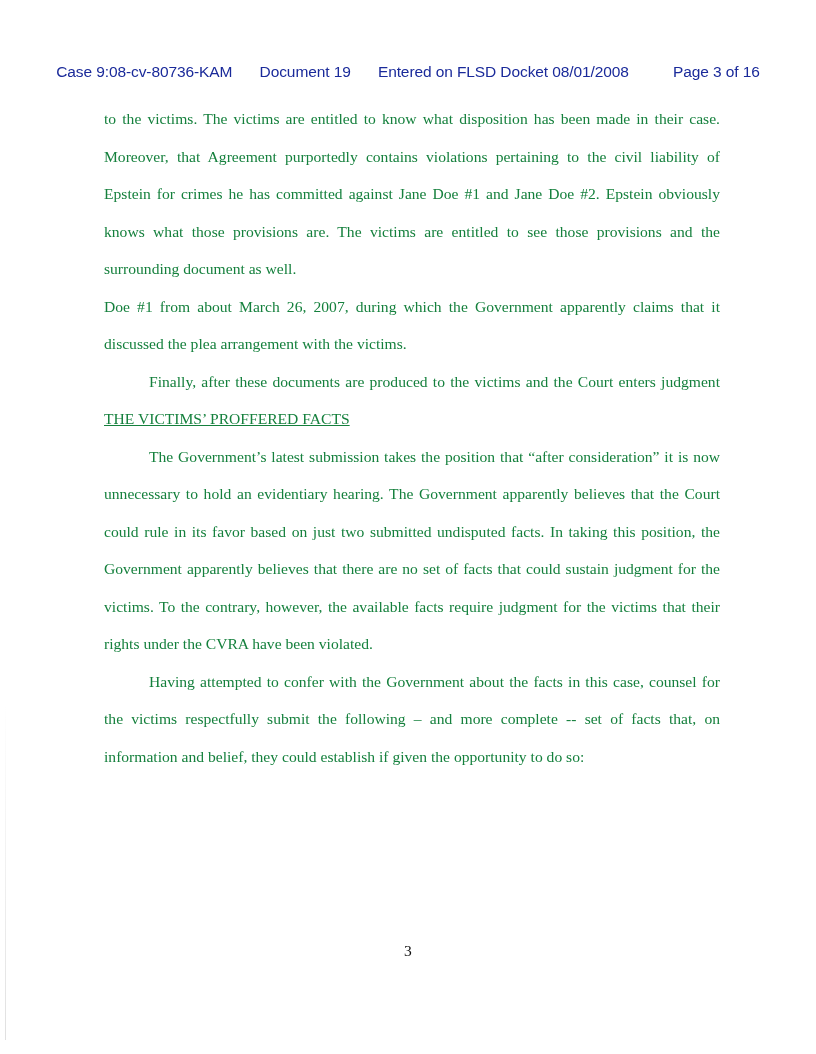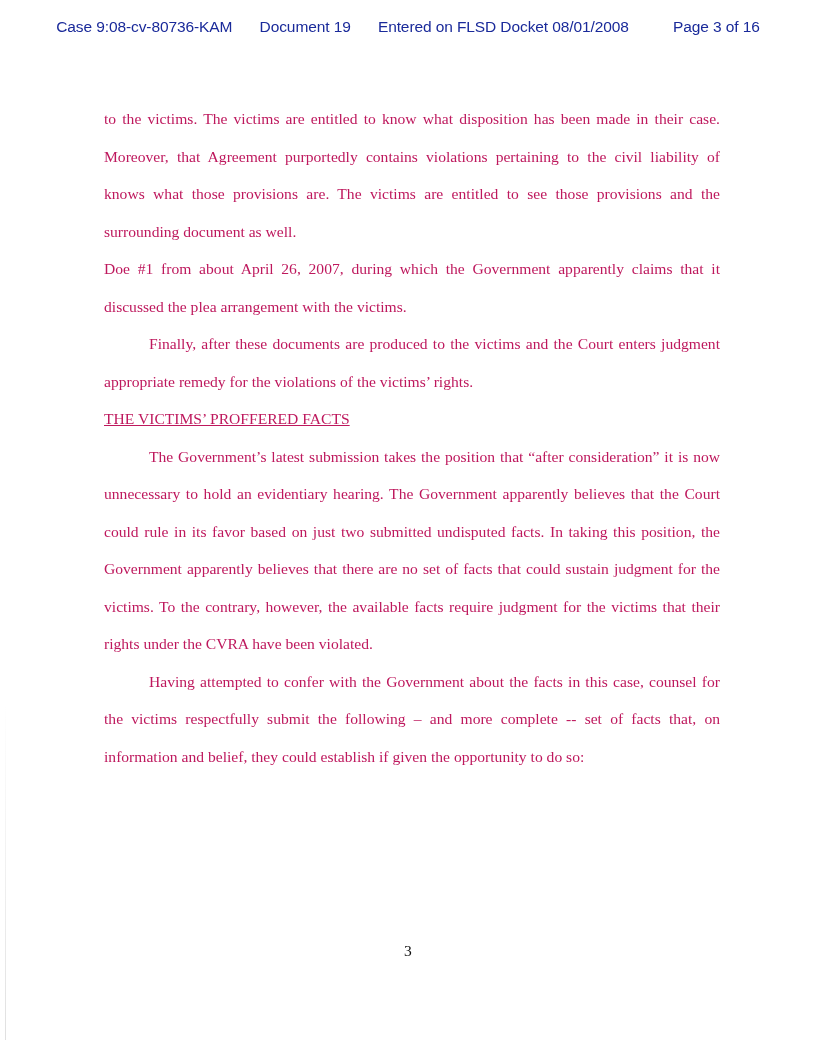--- a/index.html
+++ b/index.html
@@ -4,25 +4,25 @@
   <style>
     html, body { margin: 0; padding: 0; background: #ffffff; }
     body { width: 816px; height: 1054px; position: relative; overflow: hidden; }
     .header {
       position: absolute; top: 18px; left: 0; width: 816px; text-align: center;
       font-family: "Liberation Sans", sans-serif; font-size: 15.5px; color: #1a2a9a;
       white-space: nowrap; letter-spacing: -0.1px;
     }
     .header span { display: inline-block; text-align: right; }
     .header .h1 { margin-right: 23px; }
-    .header .h2 { margin-right: 23px; }
+    .header .h2 { margin-right: 23px; margin-top: 45px; }
     .header .h3 { margin-right: 40px; }
     .page {
       position: absolute; left: 104px; top: 100px; width: 616px;
-      font-family: "Liberation Serif", serif; font-size: 15.6px; color: #be185d;
+      font-family: "Liberation Serif", serif; font-size: 15.6px; color: #15803d;
       line-height: 37.5px;
     }
     .line { display: block; height: 37.5px; white-space: nowrap; text-align: justify; text-align-last: justify; }
     .line.last { text-align-last: left; }
     .line.indent { padding-left: 45px; }
     .heading {
       display: block; height: 37.5px; text-decoration: underline; white-space: nowrap;
     }
     .page-number {
       position: absolute; top: 942px; left: 0; width: 816px; text-align: center;
@@ -40,30 +40,30 @@
   <span class="h1">Case 9:08-cv-80736-KAM</span>
   <span class="h2">Document 19</span>
   <span class="h3">Entered on FLSD Docket 08/01/2008</span>
   <span class="h4">Page 3 of 16</span>
 </div>
 
 <div class="page">
   <div>
     <span class="line">to the victims.  The victims are entitled to know what disposition has been made in their case.</span>
     <span class="line">Moreover, that Agreement purportedly contains violations pertaining to the civil liability of</span>
+    <span class="line">Epstein for crimes he has committed against Jane Doe #1 and Jane Doe #2.  Epstein obviously</span>
     <span class="line">knows what those provisions are.  The victims are entitled to see those provisions and the</span>
     <span class="line last">surrounding document as well.</span>
   </div>
   <div>
-    <span class="line">Doe #1 from about April 26, 2007, during which the Government apparently claims that it</span>
+    <span class="line">Doe #1 from about March 26, 2007, during which the Government apparently claims that it</span>
     <span class="line last">discussed the plea arrangement with the victims.</span>
   </div>
   <div>
     <span class="line indent">Finally, after these documents are produced to the victims and the Court enters judgment</span>
-    <span class="line last">appropriate remedy for the violations of the victims’ rights.</span>
   </div>
   <span class="heading">THE VICTIMS’ PROFFERED FACTS</span>
   <div>
     <span class="line indent">The Government’s latest submission takes the position that “after consideration” it is now</span>
     <span class="line">unnecessary to hold an evidentiary hearing.  The Government apparently believes that the Court</span>
     <span class="line">could rule in its favor based on just two submitted undisputed facts.  In taking this position, the</span>
     <span class="line">Government apparently believes that there are no set of facts that could sustain judgment for the</span>
     <span class="line">victims.  To the contrary, however, the available facts require judgment for the victims that their</span>
     <span class="line last">rights under the CVRA have been violated.</span>
   </div>

